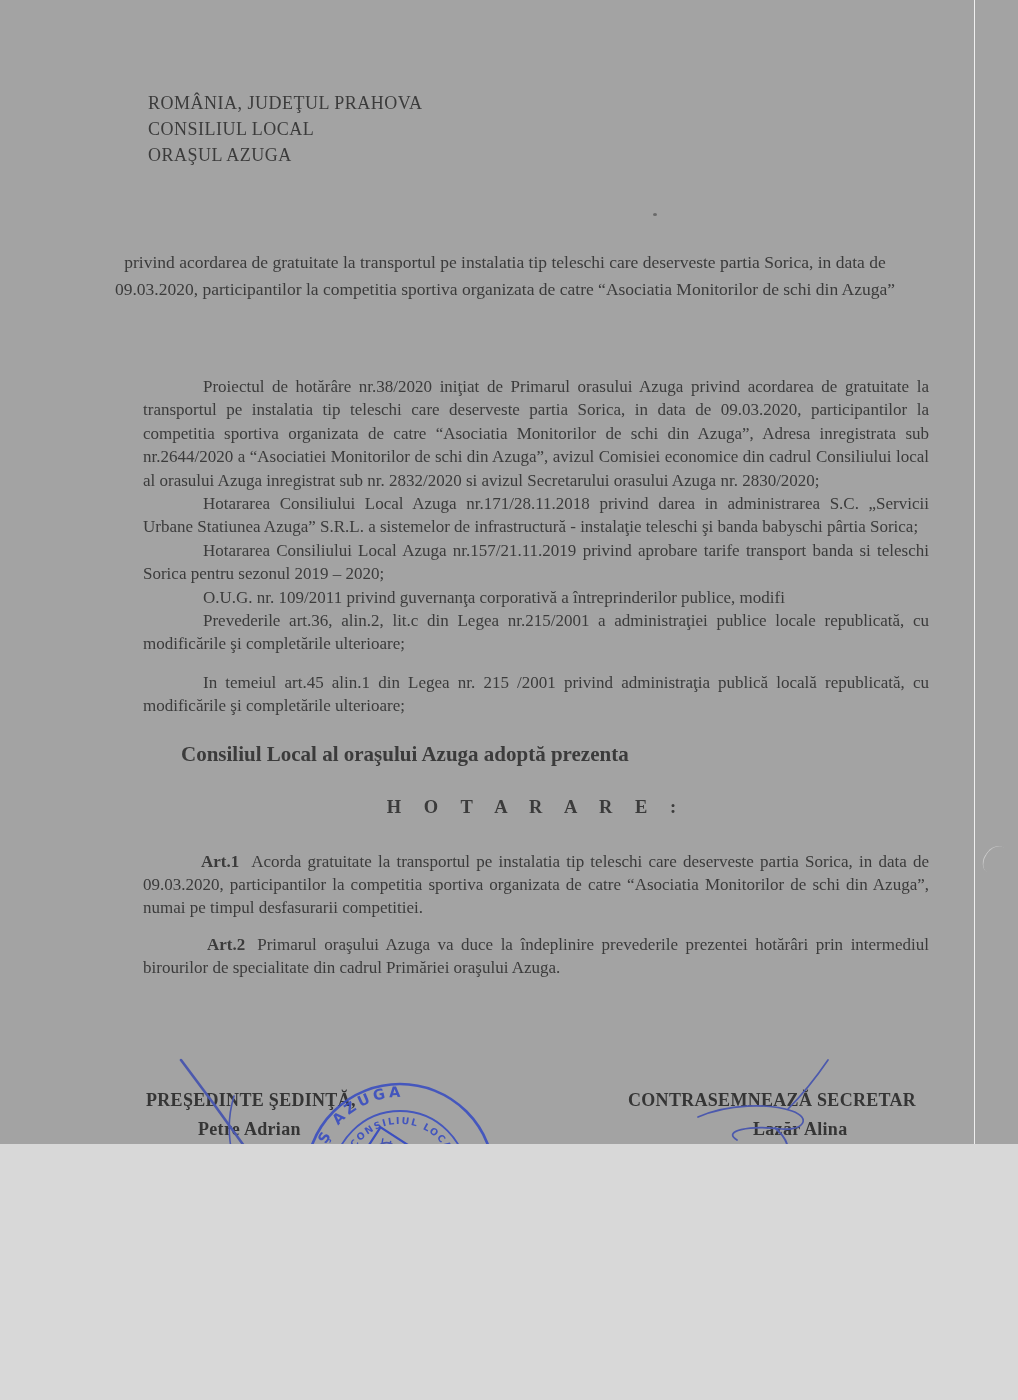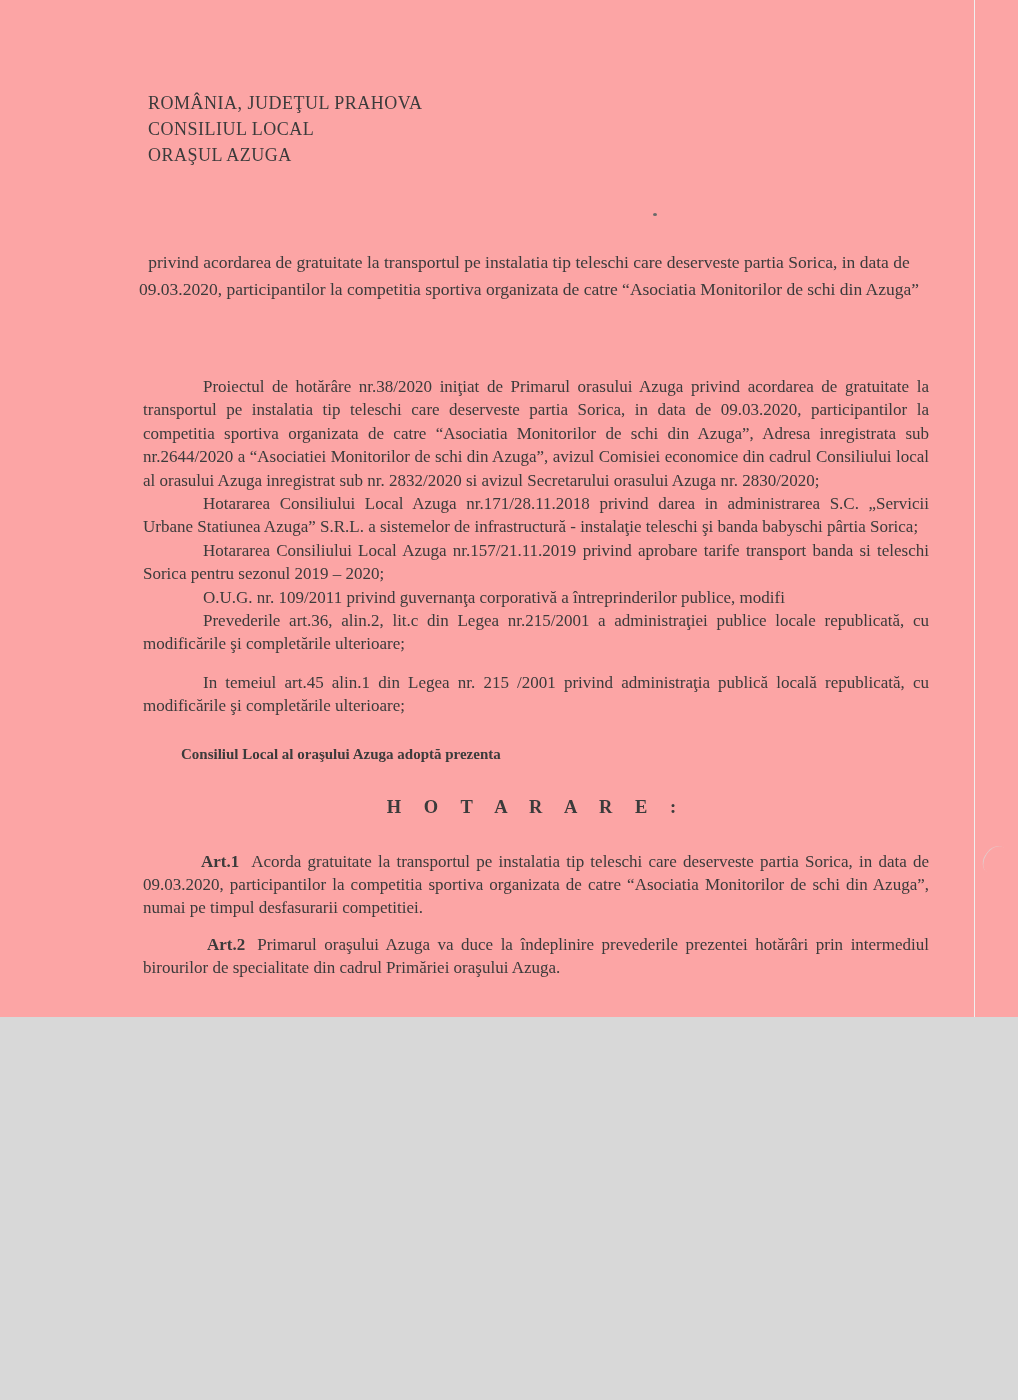--- a/index.html
+++ b/index.html
@@ -1,20 +1,20 @@
 <!DOCTYPE html>
 <html><head>
 <meta charset="utf-8">
 <style>
   html,body{margin:0;padding:0;background:#d8d8d8;}
   #page{
     position:relative;
-    width:1018px;height:1017px;
+    width:1018px;height:1144px;
     margin:0 auto;
-    background:#fca5a5;
+    background:#a3a3a3;
     font-family:"Liberation Serif", serif;
     color:#3b3b3b;
     overflow:hidden;
   }
   
   .scan-line{position:absolute;left:974px;top:0;width:1px;height:1400px;background:#efefef;}
   .title-dot{position:absolute;left:653px;top:213px;width:4px;height:3px;background:#6a6a6a;border-radius:50%;}
   .edge-squiggle{position:absolute;left:984px;top:845px;width:22px;height:30px;
     border-left:1px solid #d9d9d9;border-radius:60% 0 0 60%;transform:rotate(35deg);opacity:.7;}
   .corner-smudge{position:absolute;left:974px;top:1362px;width:16px;height:11px;
@@ -22,31 +22,31 @@
     box-shadow:6px 3px 0 -3px #a99878, -2px 5px 0 -4px #7d6c50;}
   .corner-smudge-ring{position:absolute;left:982px;top:1358px;width:16px;height:16px;
     border:1px solid #e4ddcf;border-radius:50%;}
 
   
   #header-block{position:absolute;left:148px;top:90px;font-size:18px;line-height:26px;letter-spacing:.5px;}
 
   
   #title{position:absolute;left:0;top:222px;width:1018px;text-align:center;
     font-weight:bold;font-size:20px;letter-spacing:.8px;color:#333;}
-  #subtitle{position:absolute;left:132px;top:249px;width:794px;text-align:center;
+  #subtitle{position:absolute;left:108px;top:249px;width:794px;text-align:center;
     font-size:17.5px;line-height:26.5px;}
 
   
   #main-flow{position:absolute;left:143px;top:375px;width:786px;
     font-size:17px;line-height:23.4px;text-align:justify;}
   #main-flow p{margin:0;}
   .preamble{text-indent:60px;text-align:left;}
   .recital{text-indent:60px;}
   .legal-basis{margin-top:15px !important;text-indent:60px;}
-  .adoption{margin-top:25px !important;text-indent:38px;font-weight:bold;text-align:left;font-size:15px;}
+  .adoption{margin-top:25px !important;text-indent:38px;font-weight:bold;text-align:left;font-size:21px;}
   .decision-heading{margin-top:30px !important;text-align:center;font-weight:bold;
     font-size:18.5px;letter-spacing:9px;}
   .article{margin-top:30px !important;text-indent:58px;}
   .article.second{margin-top:13px !important;text-indent:64px;}
   .article .art-label{font-weight:bold;margin-right:12px;}
 
   
   .sig-role{position:absolute;font-weight:bold;font-size:18px;letter-spacing:.3px;color:#353535;}
   #president-role{left:146px;top:1090px;}
   #president-name{left:198px;top:1119px;}

